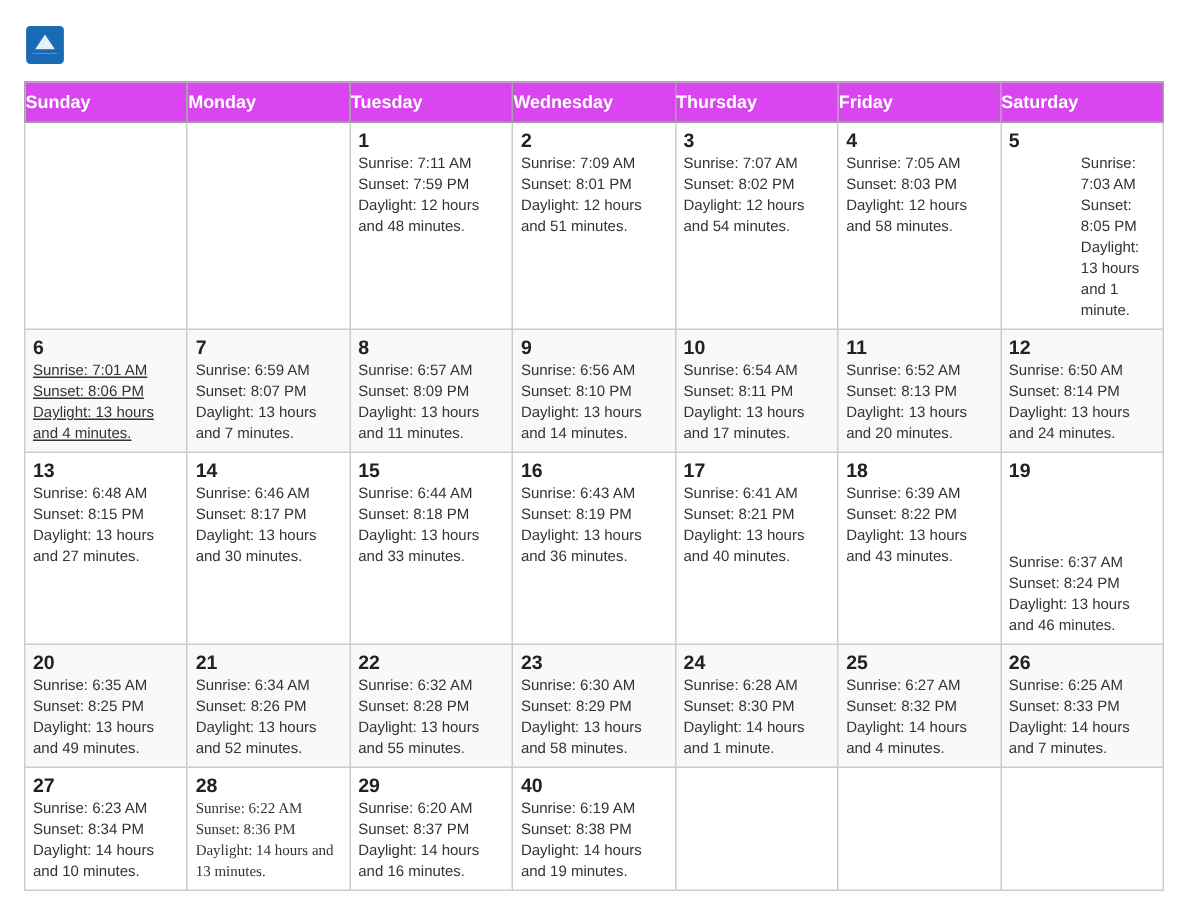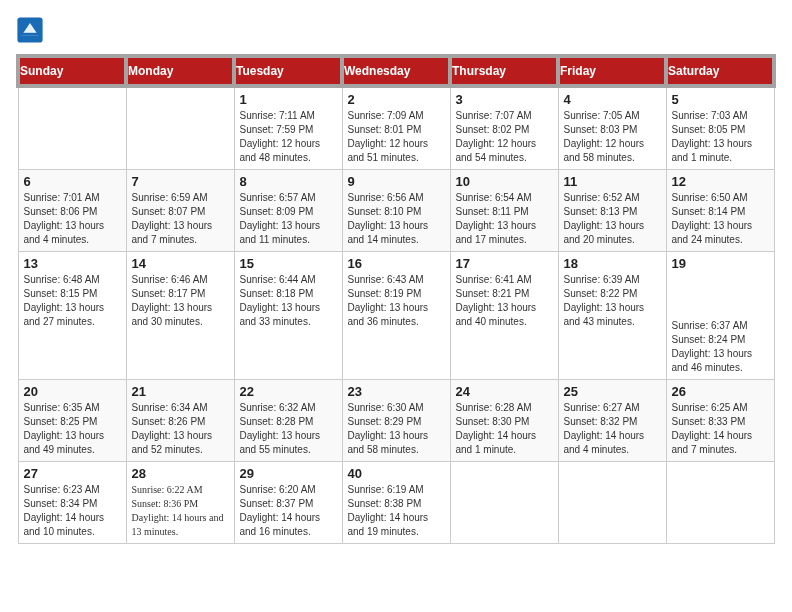--- a/index.html
+++ b/index.html
@@ -46,26 +46,26 @@
       font-size: 15px;
       color: #333;
       font-weight: normal;
     }
     .calendar {
       width: 100%;
       border-collapse: collapse;
       font-size: 11px;
     }
     .calendar thead tr th {
-      background-color: #b91c1c;
+      background-color: #d946ef;
       color: #fff;
       padding: 6px 0;
       text-align: left;
       font-size: 12px;
-      border: 4px solid #a3a3a3;
+      border: 1px solid #a3a3a3;
     }
     .calendar tbody tr td {
       border: 1px solid #ccc;
       vertical-align: top;
       padding: 4px 5px;
       width: calc(100% / 7);
       min-height: 80px;
       color: #333;
       background: #fff;
     }
@@ -144,29 +144,29 @@
 Daylight: 12 hours and 54 minutes.</div>
         </td>
         <td>
           <span class="day-number">4</span>
           <div class="day-info" style="white-space: pre-line;">Sunrise: 7:05 AM
 Sunset: 8:03 PM
 Daylight: 12 hours and 58 minutes.</div>
         </td>
         <td>
           <span class="day-number">5</span>
-          <div class="day-info" style="white-space: pre-line;">Sunrise: 7:03 AM
+          <div class="day-info" style="white-space: pre-line; margin-left: 48px;">Sunrise: 7:03 AM
 Sunset: 8:05 PM
 Daylight: 13 hours and 1 minute.</div>
         </td>
       </tr>
       <tr>
         <td>
           <span class="day-number">6</span>
-          <div class="day-info" style="white-space: pre-line;">Sunrise: 7:01 AM
+          <div class="day-info" style="white-space: pre-line; text-decoration: underline;">Sunrise: 7:01 AM
 Sunset: 8:06 PM
 Daylight: 13 hours and 4 minutes.</div>
         </td>
         <td>
           <span class="day-number">7</span>
           <div class="day-info" style="white-space: pre-line;">Sunrise: 6:59 AM
 Sunset: 8:07 PM
 Daylight: 13 hours and 7 minutes.</div>
         </td>
         <td>

